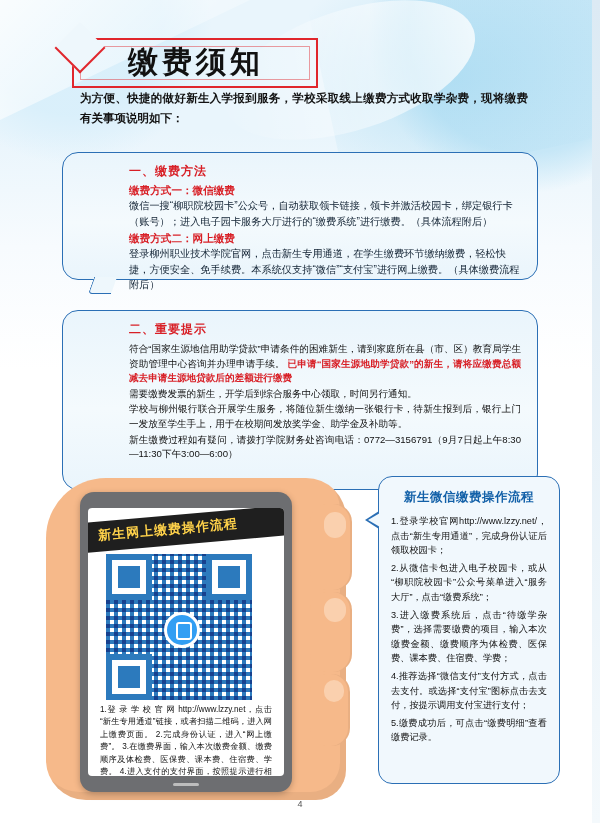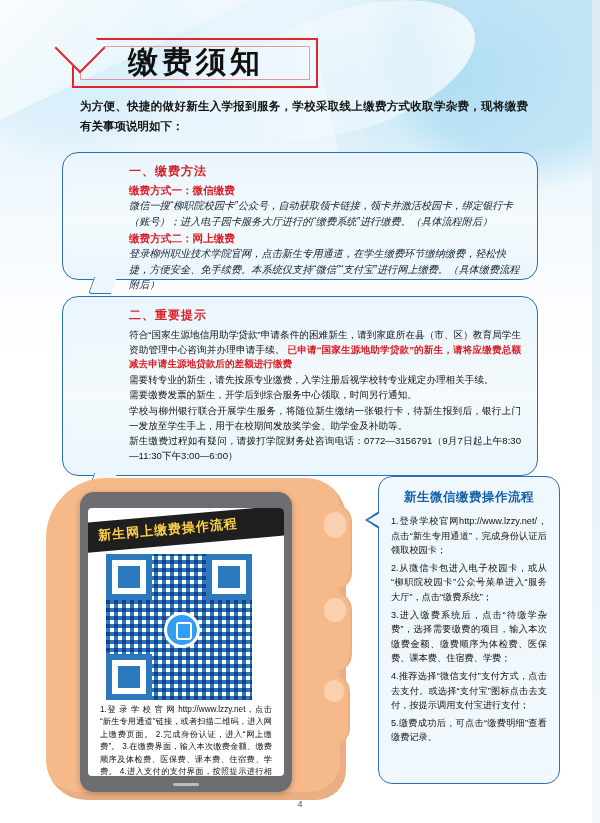--- a/index.html
+++ b/index.html
@@ -57,48 +57,48 @@
   }
   .title-text{
     position:absolute;left:16px;top:4px;
     font-size:30px;font-weight:bold;letter-spacing:4px;color:#111;
     font-family:"DejaVu Sans","Liberation Sans",sans-serif;
     margin-left:40px;
   }
 
   
   .intro{
-    position:absolute;left:80px;top:96px;width:448px;
+    position:absolute;left:80px;top:88px;width:448px;
     font-size:11.5px;line-height:20px;color:#121212;text-align:justify;
     font-weight:bold;
   }
 
   
   .box{
     position:absolute;
     border:1.6px solid #2b6fb5;
     border-radius:16px;
     background:linear-gradient(180deg,#eaf5fc 0%,#f4fafd 55%,#eaf5fc 100%);
     box-sizing:border-box;
     padding-left:48px;
   }
   .box-1{left:62px;top:152px;width:476px;height:128px;}
-  .box-2{left:62px;top:296px;width:476px;height:180px;}
+  .box-2{left:62px;top:310px;width:476px;height:180px;}
   .box-tail{
     position:absolute;width:22px;height:16px;
     background:#eef7fc;border-left:1.6px solid #2b6fb5;border-bottom:1.6px solid #2b6fb5;
     transform:skewX(-20deg);
     left:28px;bottom:-15px;border-bottom-left-radius:4px;
   }
   .sec-head{
     font-size:12px;font-weight:bold;color:#d81f26;
     margin:0 0 4px 0;letter-spacing:1px;
   }
   .box-inner{padding:10px 16px 8px 18px;}
-  .line{font-size:10.2px;line-height:15.5px;color:#123;font-style:italic;}
+  .line{font-size:10.2px;line-height:15.5px;color:#123;}
   .way-title{color:#d81f26;font-weight:bold;font-size:10.6px;margin-top:3px;}
   ol.notes{margin:2px 0 0 0;padding-left:0;list-style:none;}
   ol.notes li{
     font-size:9.6px;line-height:14.6px;color:#111;margin-bottom:1px;
     text-align:justify;
   }
   .note-hi{color:#d81f26;font-weight:bold;}
 
   
   .phone-area{position:absolute;left:46px;top:470px;width:310px;height:330px;}
@@ -218,21 +218,20 @@
 
   <div class="box box-2">
     <div class="box-tail"></div>
     <div class="box-inner">
       <div class="sec-head">二、重要提示</div>
       <ol class="notes">
         <li>
           <span>符合“国家生源地信用助学贷款”申请条件的困难新生，请到家庭所在县（市、区）教育局学生资助管理中心咨询并办理申请手续。</span>
           <span class="note-hi">已申请“国家生源地助学贷款”的新生，请将应缴费总额减去申请生源地贷款后的差额进行缴费</span>
         </li>
-        <li><span>需要转专业的新生，请先按原专业缴费，入学注册后视学校转专业规定办理相关手续。</span></li>
         <li><span>需要缴费发票的新生，开学后到综合服务中心领取，时间另行通知。</span></li>
         <li><span>学校与柳州银行联合开展学生服务，将随位新生缴纳一张银行卡，待新生报到后，银行上门一发放至学生手上，用于在校期间发放奖学金、助学金及补助等。</span></li>
         <li><span>新生缴费过程如有疑问，请拨打学院财务处咨询电话：0772—3156791（9月7日起上午8:30—11:30下午3:00—6:00）</span></li>
       </ol>
     </div>
   </div>
 
   <div class="phone-area">
     <div class="hand"></div>
     <div class="finger f1">

